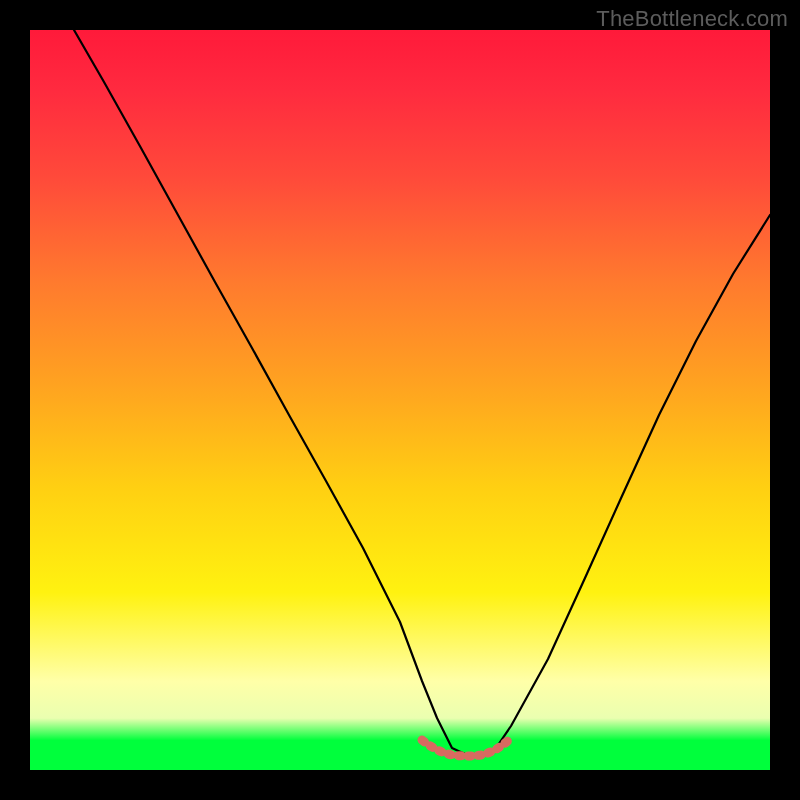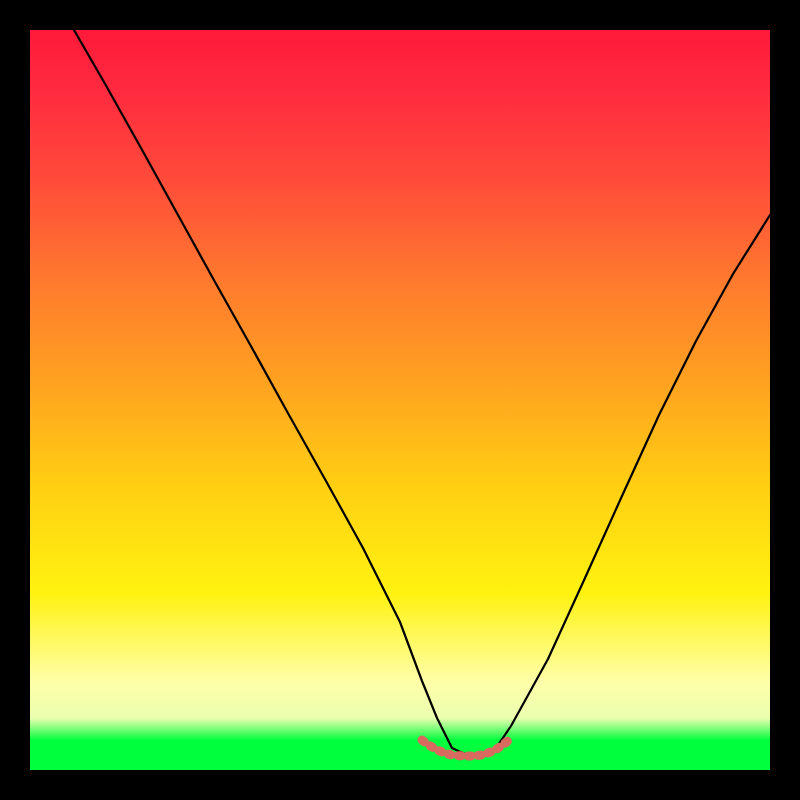--- a/index.html
+++ b/index.html
@@ -55,20 +55,21 @@
     top: 0;
     width: 740px;
     height: 740px;
   }
 </style>
 </head>
 <body>
 
 <div class="frame">
 
+  <div class="watermark">TheBottleneck.com</div>
 
   <div class="plot-area">
     <svg class="curve" viewBox="0 0 740 740" preserveAspectRatio="none">
 
       <path d="M 44 0
                L 74 52
                L 111 118
                L 148 185
                L 185 252
                L 222 318

